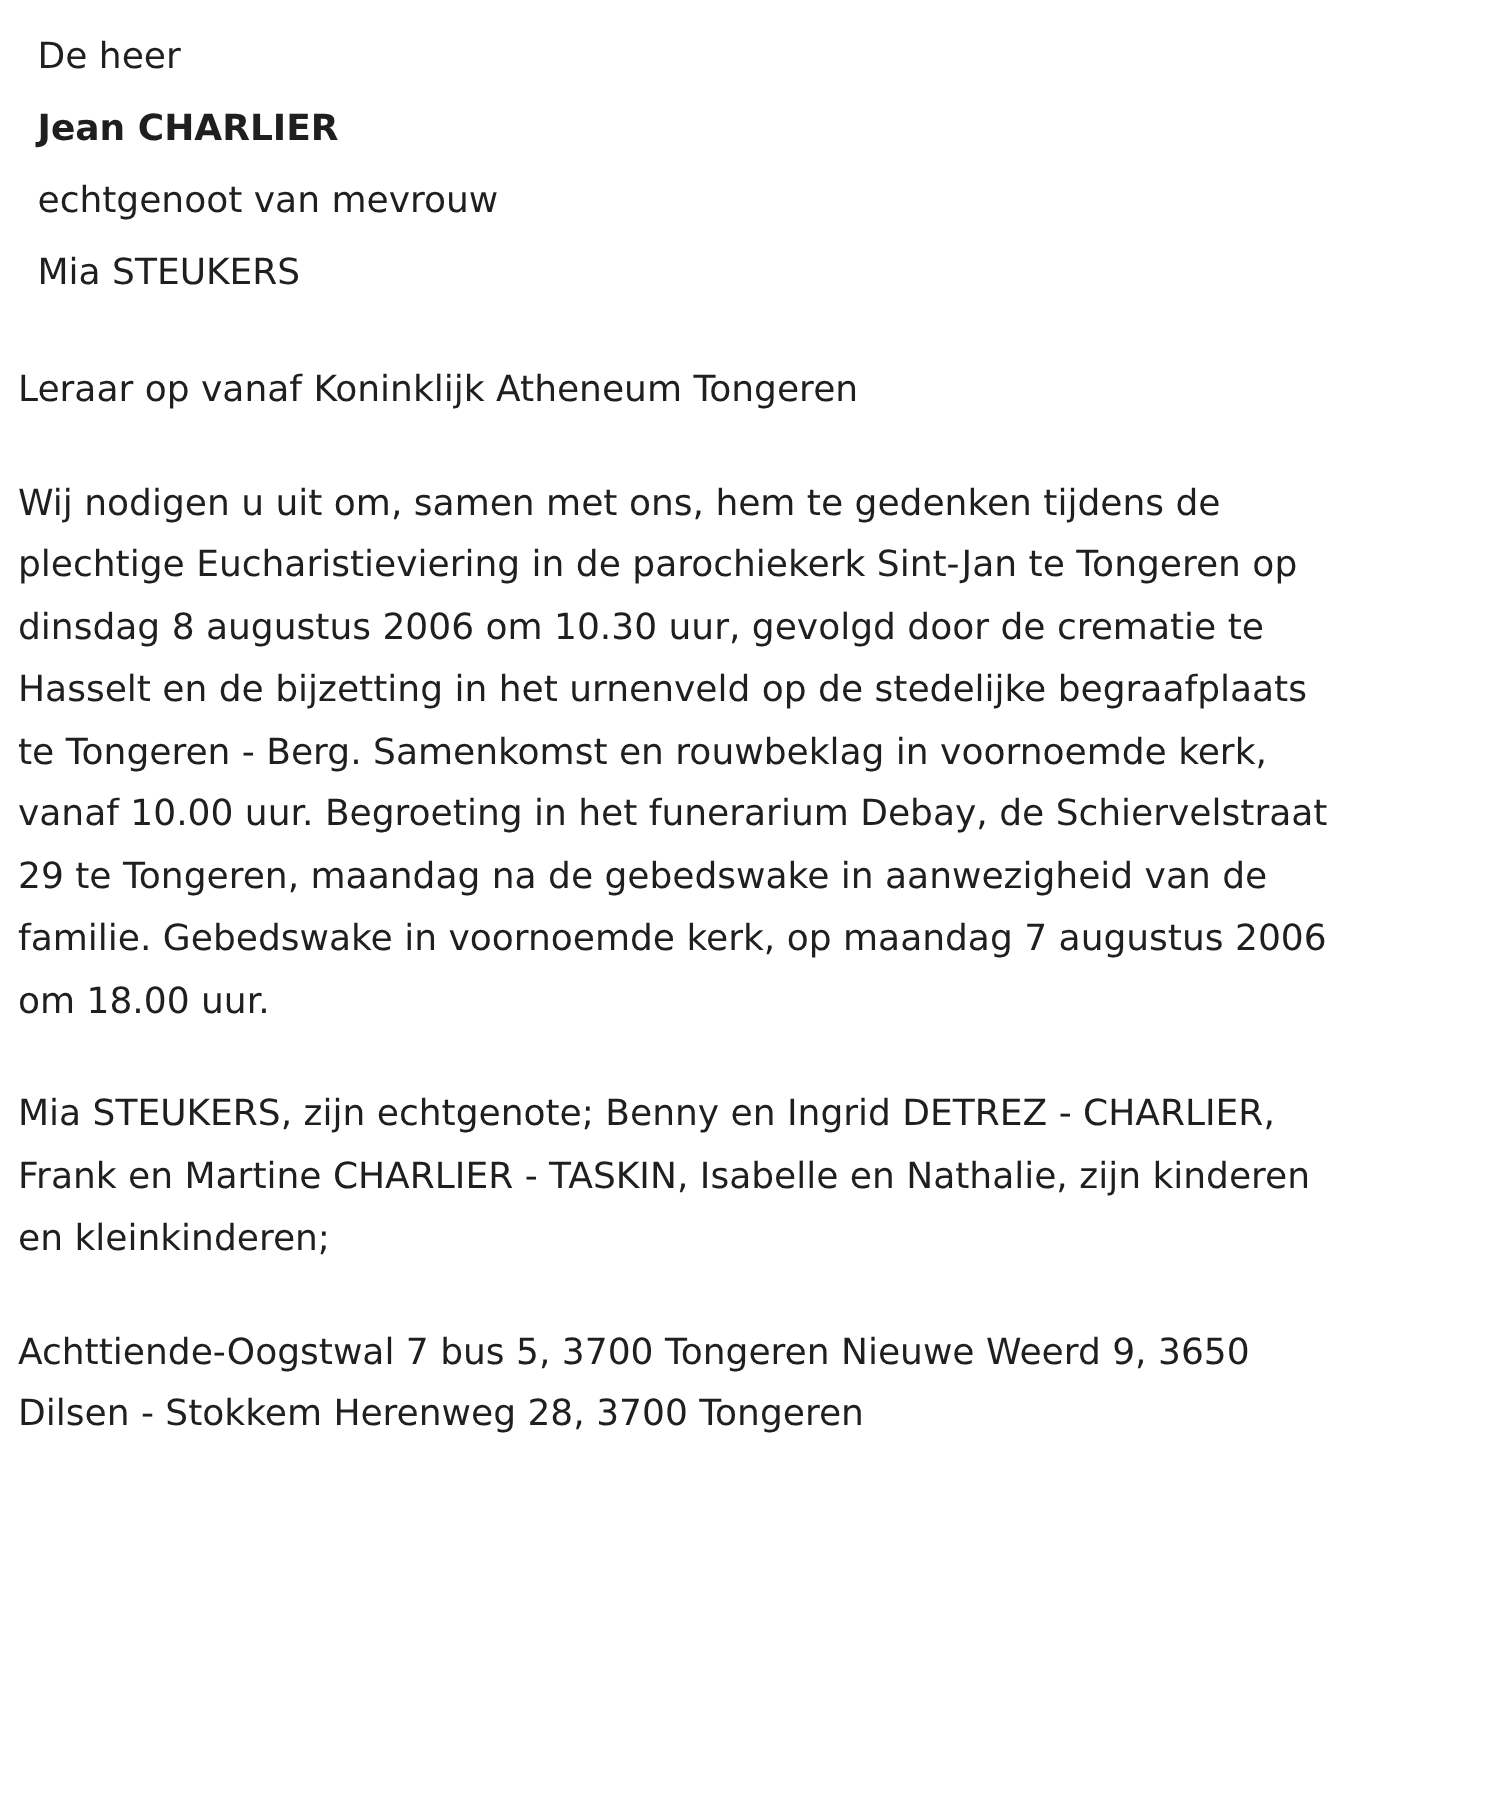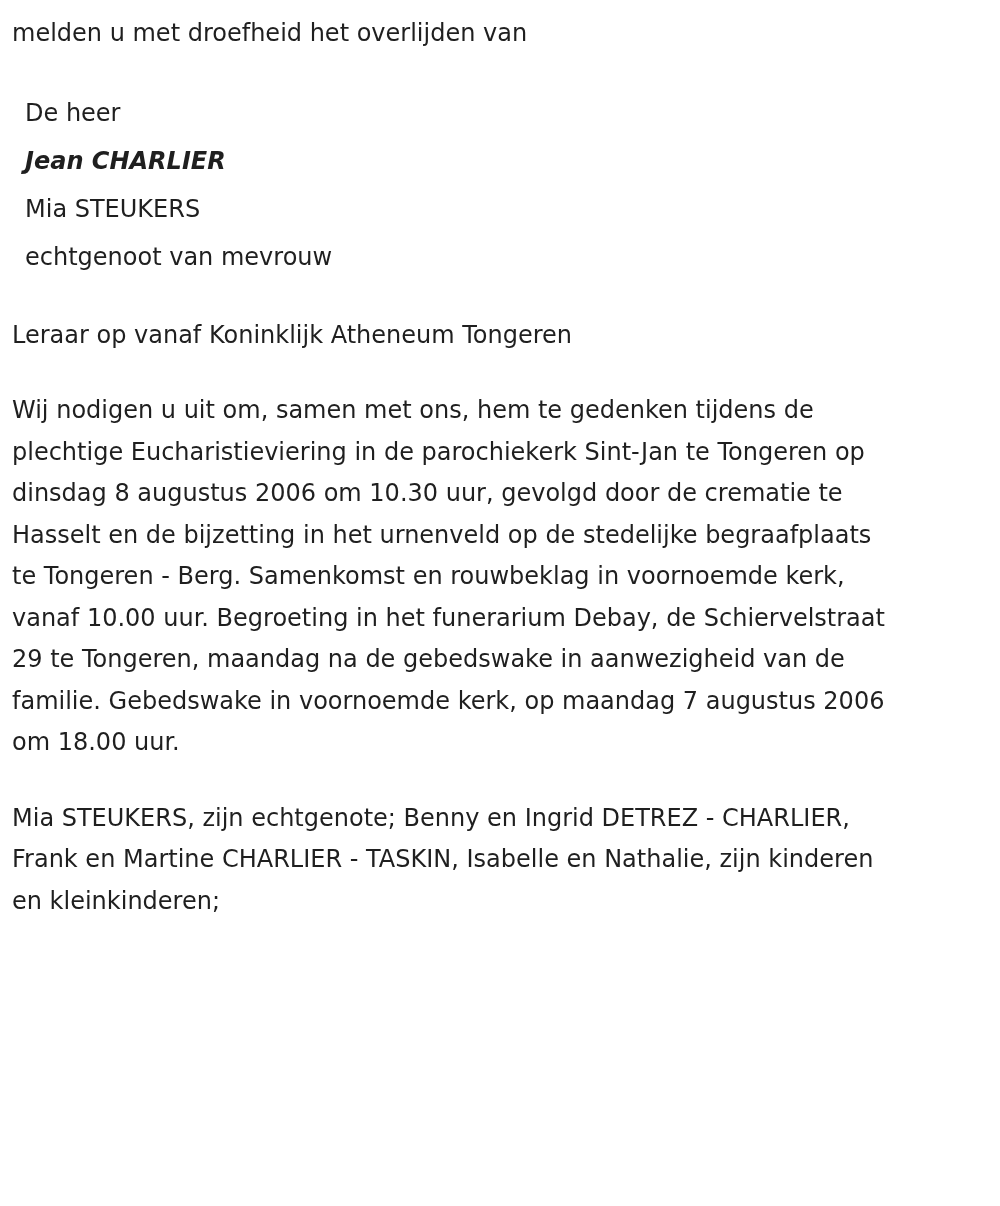--- a/index.html
+++ b/index.html
@@ -27,48 +27,48 @@
   }
   .header-block {
     margin: 0 0 34px 0;
   }
   .hline {
     line-height: 48px;
     margin-left: 13px;
   }
   .bold {
     font-weight: 700;
-    font-style: italic;
   }
 </style>
 </head>
 <body>
 
 <div class="page">
 
-  <p>melden u met droefheid het overlijden van</p>
 
   <div class="header-block">
     <div class="hline">De heer</div>
     <div class="hline bold">Jean CHARLIER</div>
+    <div class="hline">echtgenoot van mevrouw</div>
     <div class="hline">Mia STEUKERS</div>
-    <div class="hline">echtgenoot van mevrouw</div>
   </div>
 
   <p>Leraar op vanaf Koninklijk Atheneum Tongeren</p>
 
 
   <p class="para">Wij nodigen u uit om, samen met ons, hem te gedenken tijdens de
 plechtige Eucharistieviering in de parochiekerk Sint-Jan te Tongeren op
 dinsdag 8 augustus 2006 om 10.30 uur, gevolgd door de crematie te
 Hasselt en de bijzetting in het urnenveld op de stedelijke begraafplaats
 te Tongeren - Berg. Samenkomst en rouwbeklag in voornoemde kerk,
 vanaf 10.00 uur. Begroeting in het funerarium Debay, de Schiervelstraat
 29 te Tongeren, maandag na de gebedswake in aanwezigheid van de
 familie. Gebedswake in voornoemde kerk, op maandag 7 augustus 2006
 om 18.00 uur.</p>
 
   <p class="para">Mia STEUKERS, zijn echtgenote; Benny en Ingrid DETREZ - CHARLIER,
 Frank en Martine CHARLIER - TASKIN, Isabelle en Nathalie, zijn kinderen
 en kleinkinderen;</p>
 
+  <p class="para">Achttiende-Oogstwal 7 bus 5, 3700 Tongeren Nieuwe Weerd 9, 3650
+Dilsen - Stokkem Herenweg 28, 3700 Tongeren</p>
 
 </div>
 
 </body></html>

